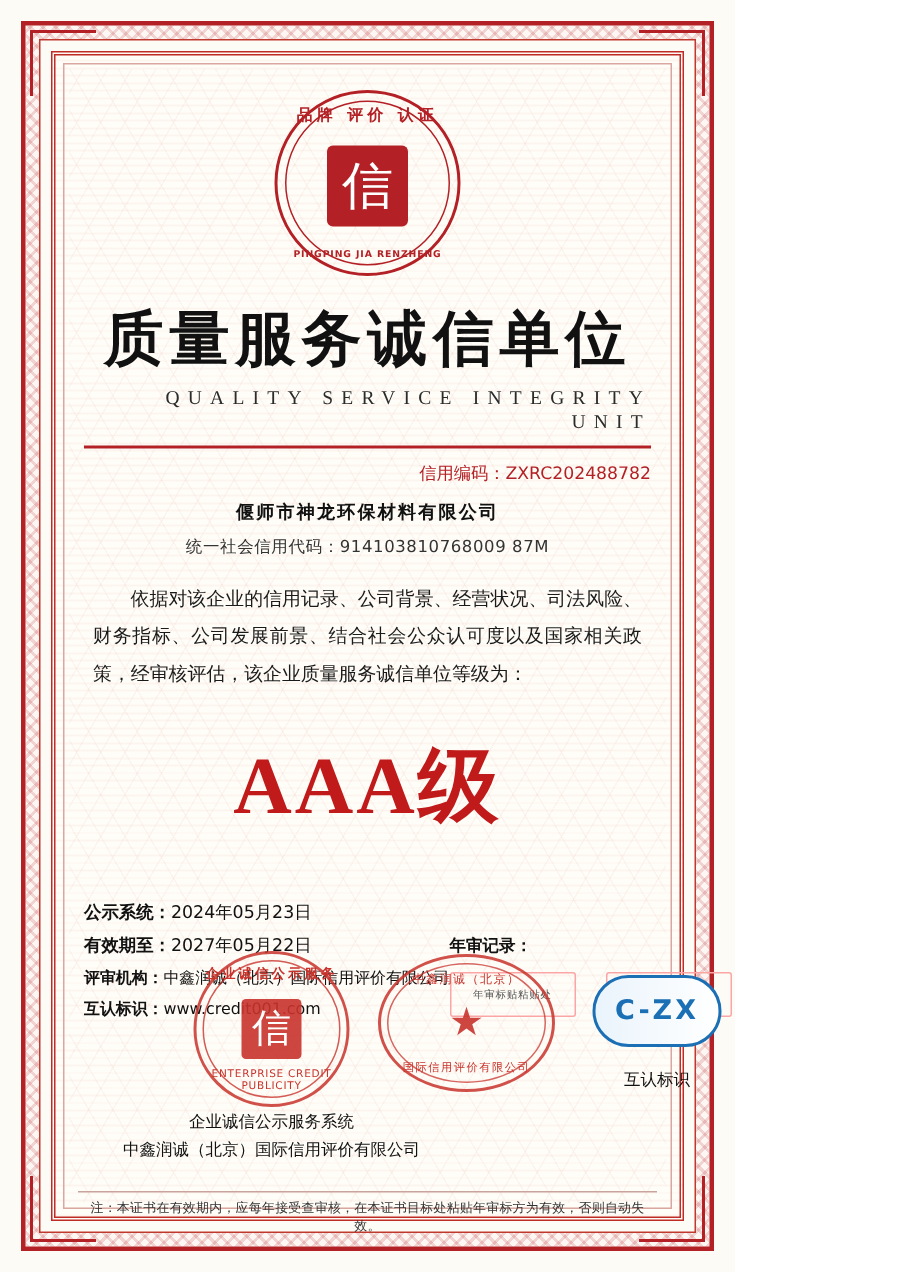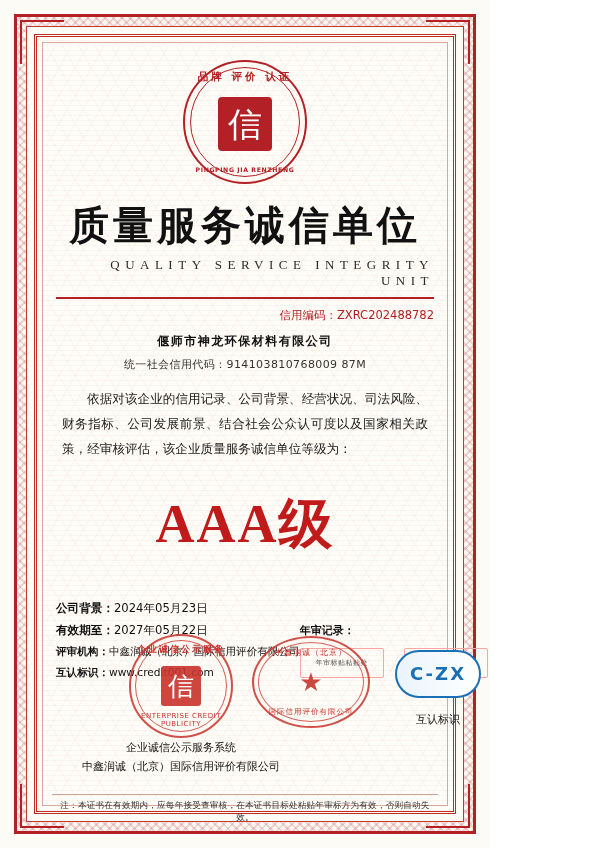--- a/index.html
+++ b/index.html
@@ -450,21 +450,21 @@
       <span>统一社会信用代码：</span><span>914103810768009 87M</span>
     </div>
 
     <div class="body-text">依据对该企业的信用记录、公司背景、经营状况、司法风险、财务指标、公司发展前景、结合社会公众认可度以及国家相关政策，经审核评估，该企业质量服务诚信单位等级为：</div>
 
     <div class="grade">AAA级</div>
 
     <div class="details">
       <div class="details-left">
         <div class="detail-row">
-          <span class="lbl">公司背景：</span><span>2024年05月23日</span>
+          <span class="lbl">公示系统：</span><span>2024年05月23日</span>
         </div>
         <div class="detail-row">
           <span class="lbl">有效期至：</span><span>2027年05月22日</span>
         </div>
         <div class="detail-row small">
           <span class="lbl">评审机构：</span><span>中鑫润诚（北京）国际信用评价有限公司</span>
         </div>
         <div class="detail-row small">
           <span class="lbl">互认标识：</span><span>www.credit001.com</span>
         </div>

